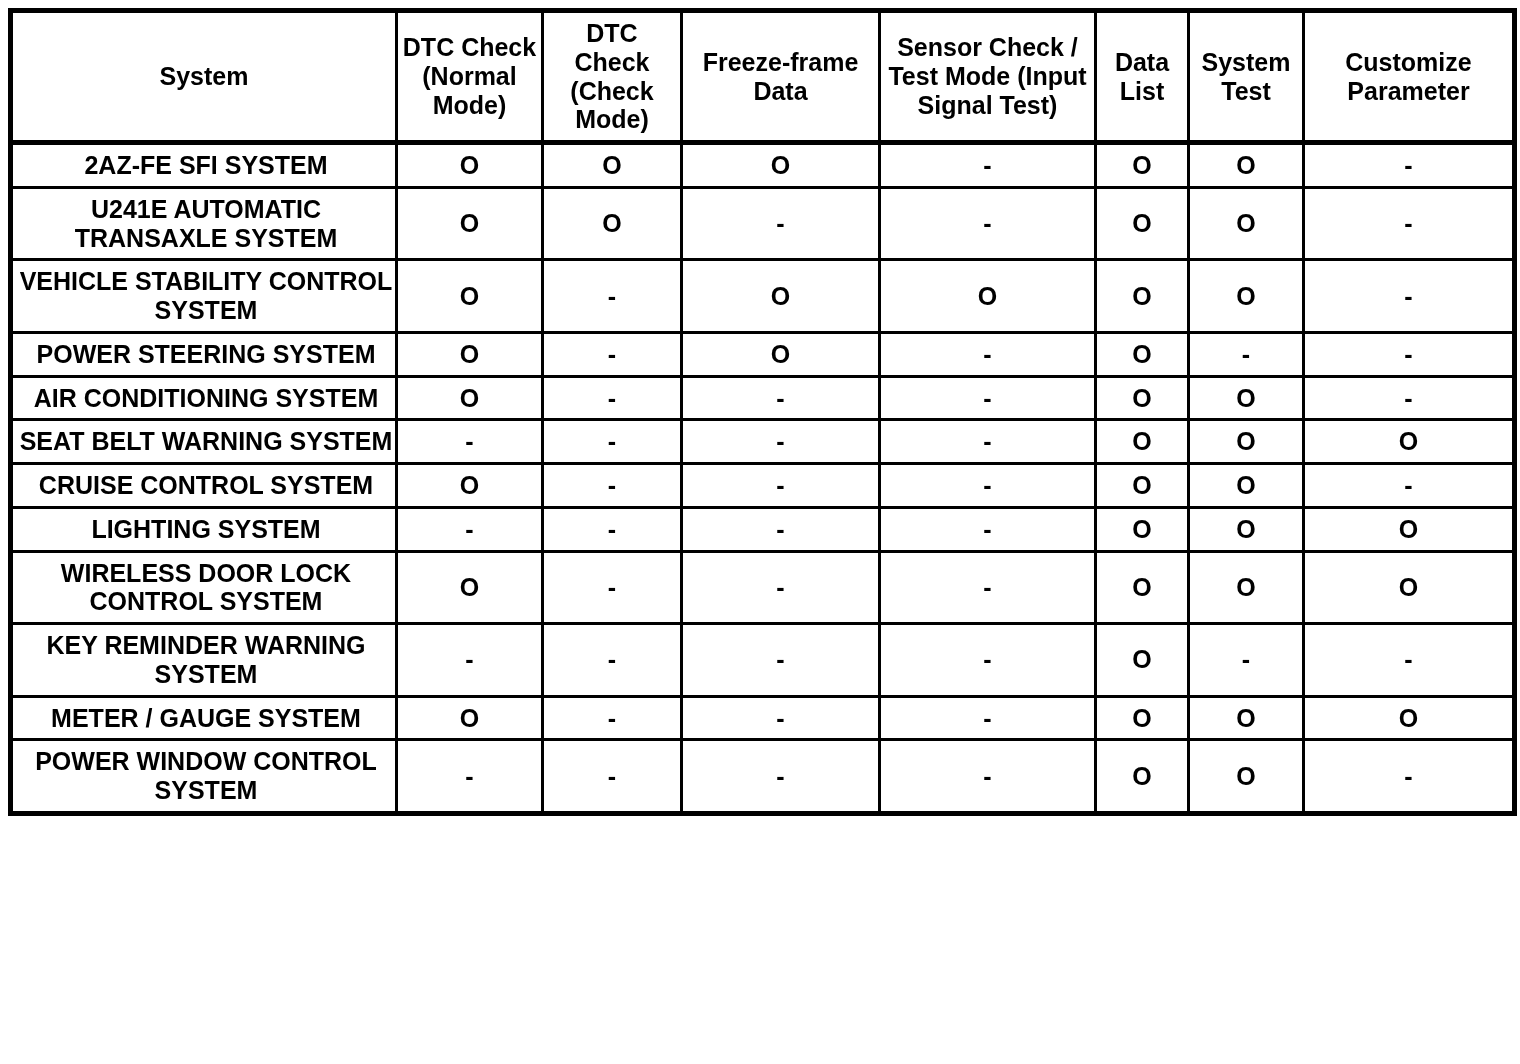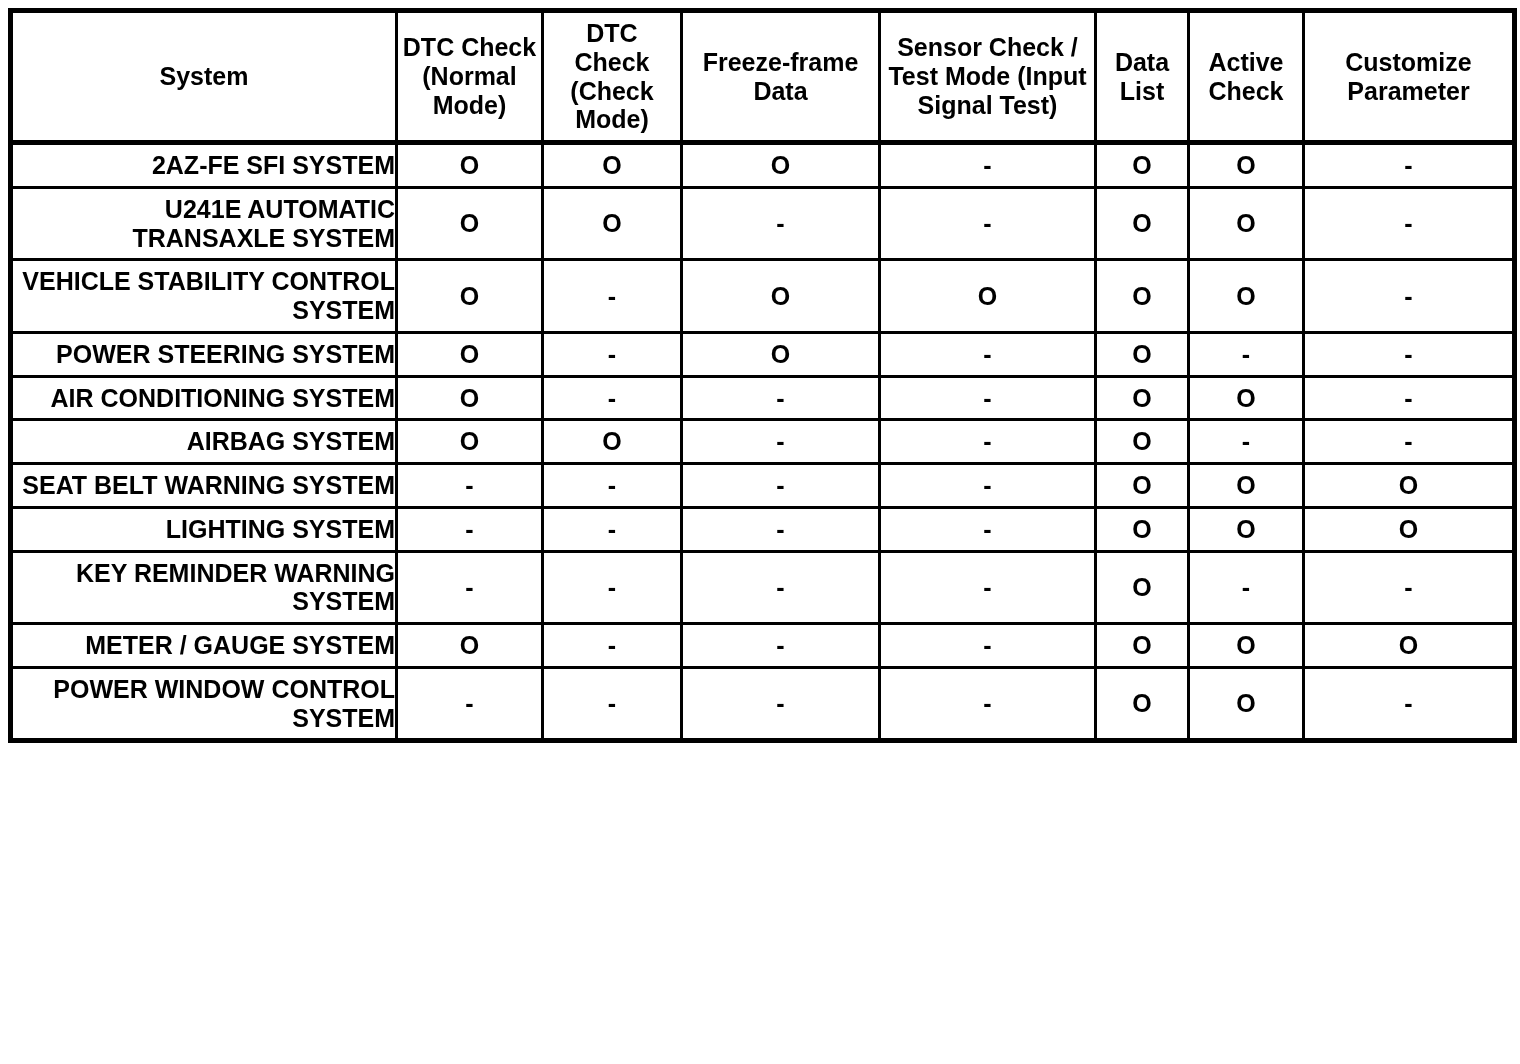--- a/index.html
+++ b/index.html
@@ -30,21 +30,21 @@
     line-height: 1.15;
     vertical-align: middle;
     overflow: hidden;
   }
   table.diag-table thead th {
     text-align: center;
     padding: 6px 4px;
     border-bottom: 5px solid #000000;
   }
   td.system-cell {
-    text-align: right;
+    text-align: center;
     padding: 6px 0 6px 4px;
   }
   td.value-cell {
     text-align: center;
     padding: 6px 2px;
   }
 </style>
 </head>
 <body>
 
@@ -61,21 +61,21 @@
       <col style="width:211px">
     </colgroup>
     <thead>
       <tr>
         <th>System</th>
         <th>DTC Check (Normal Mode)</th>
         <th>DTC Check (Check Mode)</th>
         <th>Freeze-frame Data</th>
         <th>Sensor Check / Test Mode (Input Signal Test)</th>
         <th>Data List</th>
-        <th>Active Check</th>
+        <th>System Test</th>
         <th>Customize Parameter</th>
       </tr>
     </thead>
     <tbody>
         <tr>
           <td class="system-cell">2AZ-FE SFI SYSTEM</td>
           <td class="value-cell">O</td>
           <td class="value-cell">O</td>
           <td class="value-cell">O</td>
           <td class="value-cell">-</td>
@@ -117,42 +117,52 @@
           <td class="system-cell">AIR CONDITIONING SYSTEM</td>
           <td class="value-cell">O</td>
           <td class="value-cell">-</td>
           <td class="value-cell">-</td>
           <td class="value-cell">-</td>
           <td class="value-cell">O</td>
           <td class="value-cell">O</td>
           <td class="value-cell">-</td>
         </tr>
         <tr>
-          <td class="system-cell">AIRBAG SYSTEM</td>
-          <td class="value-cell">O</td>
-          <td class="value-cell">O</td>
-          <td class="value-cell">-</td>
-          <td class="value-cell">-</td>
-          <td class="value-cell">O</td>
-          <td class="value-cell">-</td>
-          <td class="value-cell">-</td>
-        </tr>
-        <tr>
           <td class="system-cell">SEAT BELT WARNING SYSTEM</td>
           <td class="value-cell">-</td>
           <td class="value-cell">-</td>
           <td class="value-cell">-</td>
           <td class="value-cell">-</td>
           <td class="value-cell">O</td>
           <td class="value-cell">O</td>
           <td class="value-cell">O</td>
         </tr>
         <tr>
+          <td class="system-cell">CRUISE CONTROL SYSTEM</td>
+          <td class="value-cell">O</td>
+          <td class="value-cell">-</td>
+          <td class="value-cell">-</td>
+          <td class="value-cell">-</td>
+          <td class="value-cell">O</td>
+          <td class="value-cell">O</td>
+          <td class="value-cell">-</td>
+        </tr>
+        <tr>
           <td class="system-cell">LIGHTING SYSTEM</td>
           <td class="value-cell">-</td>
+          <td class="value-cell">-</td>
+          <td class="value-cell">-</td>
+          <td class="value-cell">-</td>
+          <td class="value-cell">O</td>
+          <td class="value-cell">O</td>
+          <td class="value-cell">O</td>
+        </tr>
+        <tr>
+          <td class="system-cell">WIRELESS DOOR LOCK CONTROL SYSTEM</td>
+          <td class="value-cell">O</td>
           <td class="value-cell">-</td>
           <td class="value-cell">-</td>
           <td class="value-cell">-</td>
           <td class="value-cell">O</td>
           <td class="value-cell">O</td>
           <td class="value-cell">O</td>
         </tr>
         <tr>
           <td class="system-cell">KEY REMINDER WARNING SYSTEM</td>
           <td class="value-cell">-</td>

